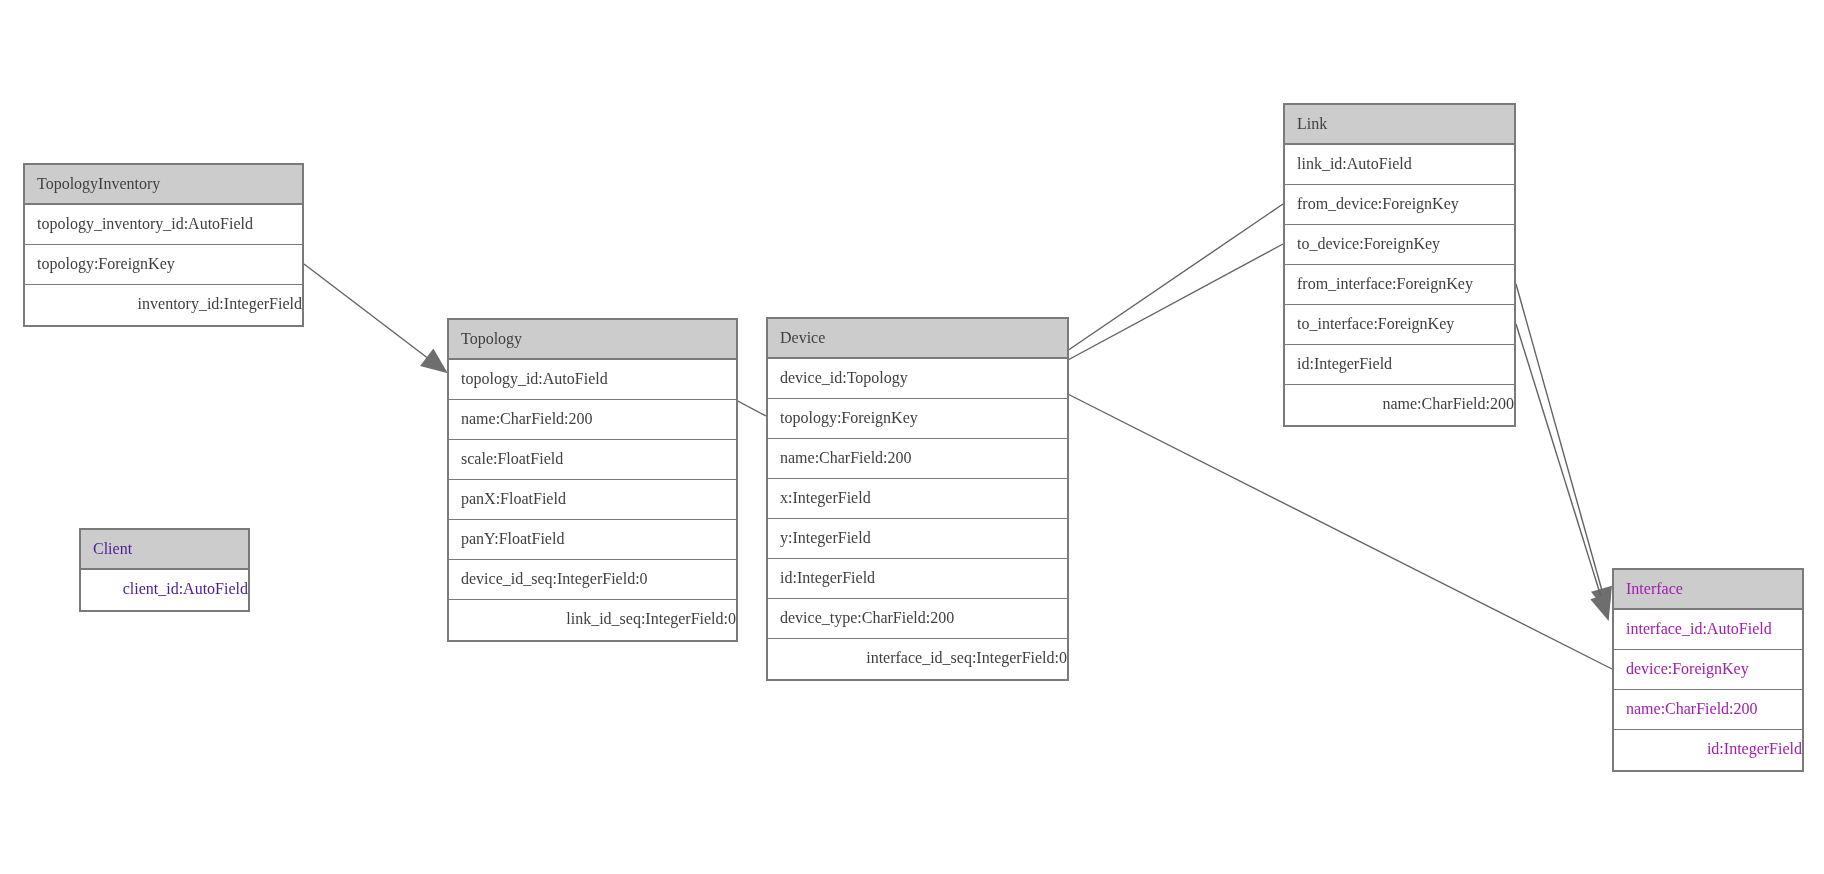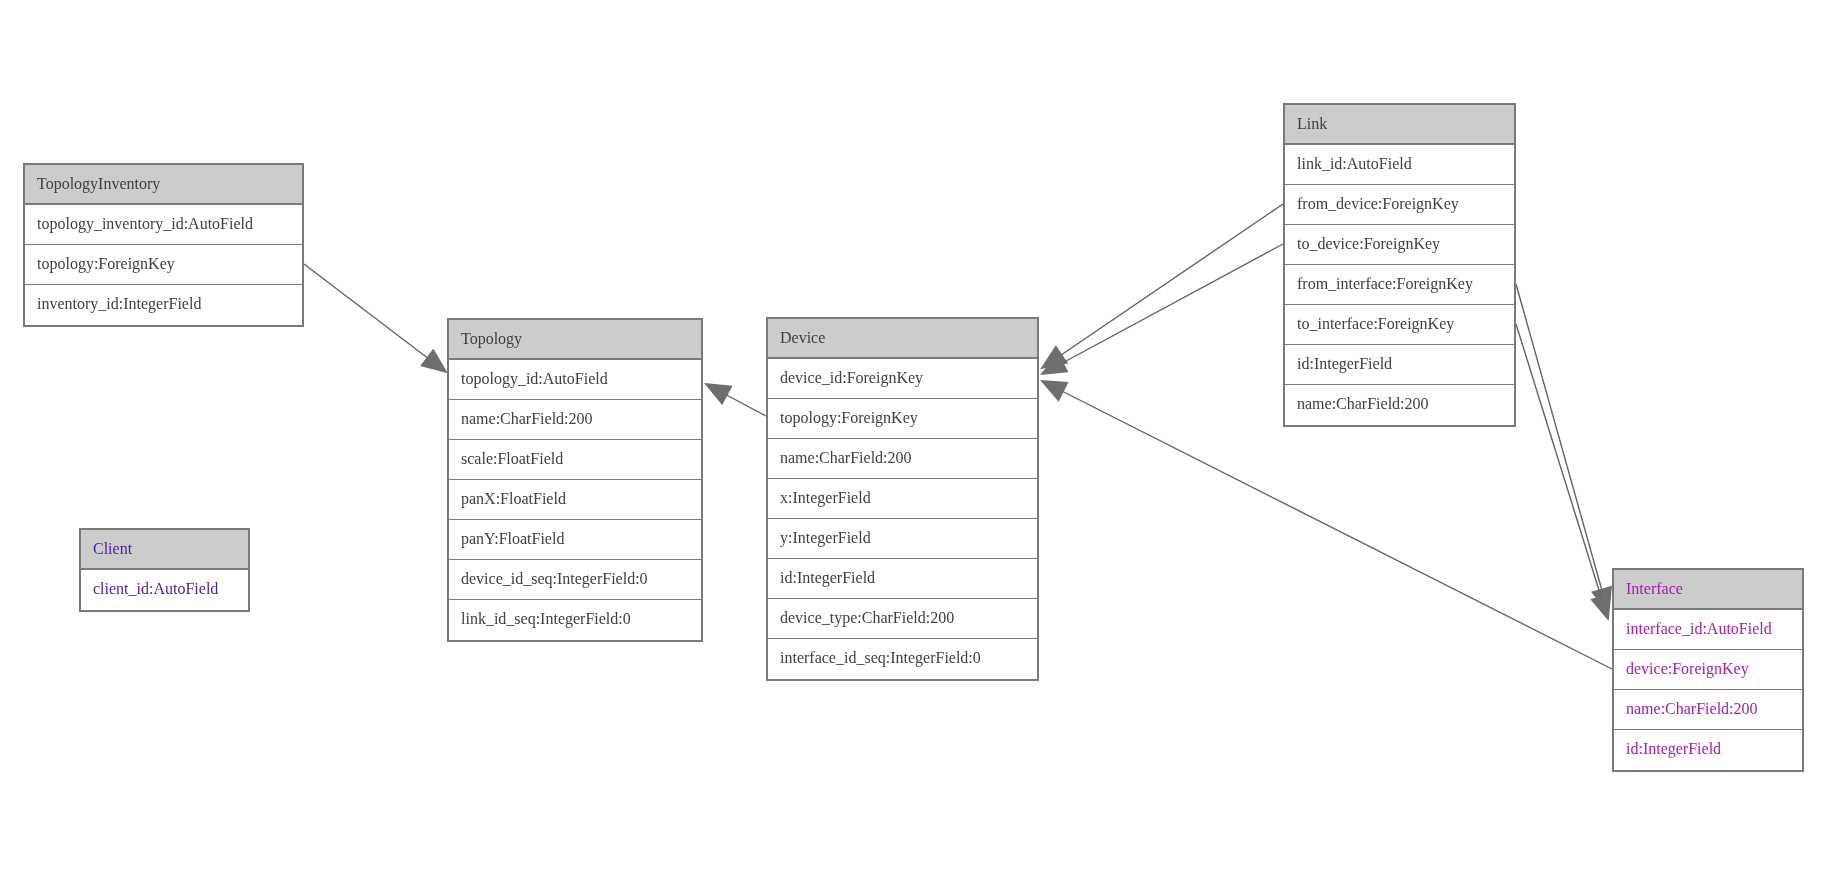--- a/index.html
+++ b/index.html
@@ -50,20 +50,21 @@
     height: 40px;
     line-height: 38px;
     padding-left: 12px;
     border-bottom: 1px solid #7a7a7a;
     background: #ffffff;
     white-space: nowrap;
     overflow: hidden;
   }
   .entity-rows .entity-row:last-child {
     border-bottom: none;
+    text-align: right;
   }
 </style>
 </head>
 <body>
 
 <div class="canvas">
 
   <svg class="connector-layer" width="1824" height="874" viewBox="0 0 1824 874" xmlns="http://www.w3.org/2000/svg">
     <defs>
       <marker id="arrowhead" viewBox="0 0 12 10" refX="11" refY="5" markerWidth="28" markerHeight="22" markerUnits="userSpaceOnUse" orient="auto">
@@ -83,42 +84,42 @@
 
   <div>
       <div class="entity" style="left: 23px; top: 163px; width: 281px; border-color: rgb(122, 122, 122); color: rgb(63, 63, 63);">
     <div class="entity-header" style="background: rgb(204, 204, 204); border-color: rgb(122, 122, 122);">TopologyInventory</div>
     <div class="entity-rows">
           <div class="entity-row" style="border-color: rgb(122, 122, 122);">topology_inventory_id:AutoField</div>
           <div class="entity-row" style="border-color: rgb(122, 122, 122);">topology:ForeignKey</div>
           <div class="entity-row" style="border-color: rgb(122, 122, 122);">inventory_id:IntegerField</div>
         </div>
   </div>
-      <div class="entity" style="left: 447px; top: 318px; width: 256px; border-color: rgb(122, 122, 122); color: rgb(63, 63, 63);">
+      <div class="entity" style="left: 447px; top: 318px; width: 291px; border-color: rgb(122, 122, 122); color: rgb(63, 63, 63);">
     <div class="entity-header" style="background: rgb(204, 204, 204); border-color: rgb(122, 122, 122);">Topology</div>
     <div class="entity-rows">
           <div class="entity-row" style="border-color: rgb(122, 122, 122);">topology_id:AutoField</div>
           <div class="entity-row" style="border-color: rgb(122, 122, 122);">name:CharField:200</div>
           <div class="entity-row" style="border-color: rgb(122, 122, 122);">scale:FloatField</div>
           <div class="entity-row" style="border-color: rgb(122, 122, 122);">panX:FloatField</div>
           <div class="entity-row" style="border-color: rgb(122, 122, 122);">panY:FloatField</div>
           <div class="entity-row" style="border-color: rgb(122, 122, 122);">device_id_seq:IntegerField:0</div>
           <div class="entity-row" style="border-color: rgb(122, 122, 122);">link_id_seq:IntegerField:0</div>
         </div>
   </div>
       <div class="entity" style="left: 79px; top: 528px; width: 171px; border-color: rgb(122, 122, 122); color: #4c1d95;">
     <div class="entity-header" style="background: rgb(204, 204, 204); border-color: rgb(122, 122, 122);">Client</div>
     <div class="entity-rows">
           <div class="entity-row" style="border-color: rgb(122, 122, 122);">client_id:AutoField</div>
         </div>
   </div>
-      <div class="entity" style="left: 766px; top: 317px; width: 273px; border-color: rgb(122, 122, 122); color: rgb(63, 63, 63);">
+      <div class="entity" style="left: 766px; top: 317px; width: 303px; border-color: rgb(122, 122, 122); color: rgb(63, 63, 63);">
     <div class="entity-header" style="background: rgb(204, 204, 204); border-color: rgb(122, 122, 122);">Device</div>
     <div class="entity-rows">
-          <div class="entity-row" style="border-color: rgb(122, 122, 122);">device_id:ForeignKey</div>
+          <div class="entity-row" style="border-color: rgb(122, 122, 122);">device_id:Topology</div>
           <div class="entity-row" style="border-color: rgb(122, 122, 122);">topology:ForeignKey</div>
           <div class="entity-row" style="border-color: rgb(122, 122, 122);">name:CharField:200</div>
           <div class="entity-row" style="border-color: rgb(122, 122, 122);">x:IntegerField</div>
           <div class="entity-row" style="border-color: rgb(122, 122, 122);">y:IntegerField</div>
           <div class="entity-row" style="border-color: rgb(122, 122, 122);">id:IntegerField</div>
           <div class="entity-row" style="border-color: rgb(122, 122, 122);">device_type:CharField:200</div>
           <div class="entity-row" style="border-color: rgb(122, 122, 122);">interface_id_seq:IntegerField:0</div>
         </div>
   </div>
       <div class="entity" style="left: 1283px; top: 103px; width: 233px; border-color: rgb(122, 122, 122); color: rgb(63, 63, 63);">

